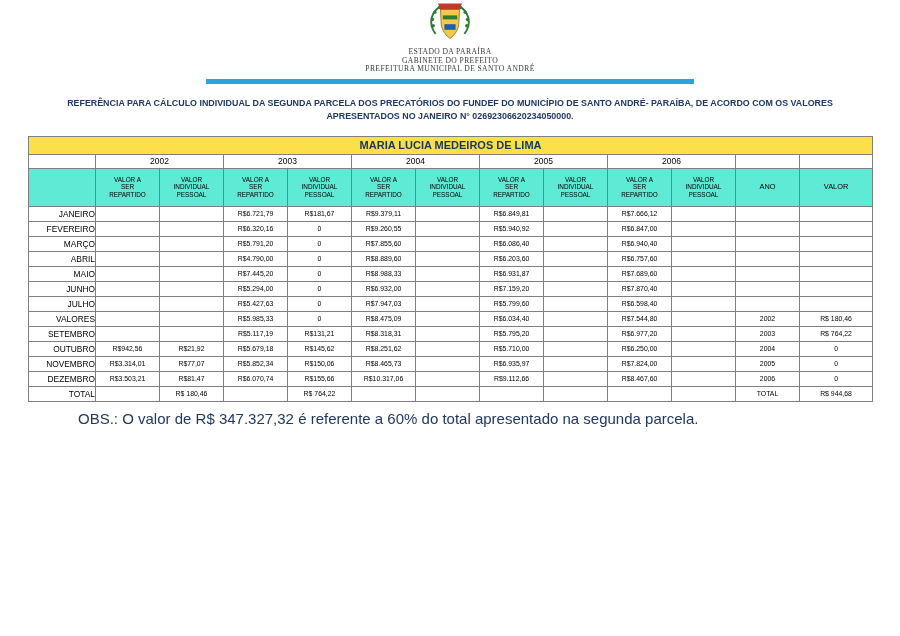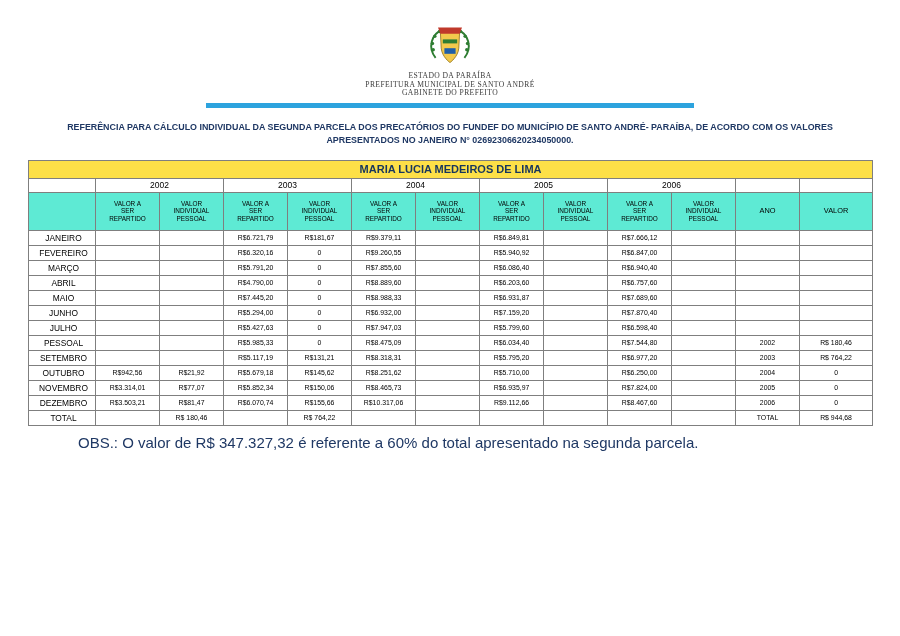--- a/index.html
+++ b/index.html
@@ -5,21 +5,21 @@
   * { margin: 0; padding: 0; box-sizing: border-box; }
   html, body { background: #ffffff; }
   body {
     width: 900px; height: 636px;
     font-family: "Liberation Sans", sans-serif;
     color: #000;
   }
   .page { position: relative; width: 900px; height: 636px; background: #ffffff; overflow: hidden; }
 
   
-  .doc-header { text-align: center; padding-top: 24px; }
+  .doc-header { text-align: center; }
   .crest { display: inline-block; line-height: 0; }
   .crest svg { width: 48px; height: 42px; }
   .org-lines {
     font-family: "Liberation Serif", serif;
     font-size: 7.6px; line-height: 8.6px;
     color: #3c3c3c; letter-spacing: 0.4px;
     margin-top: 2px;
   }
   .blue-rule { width: 488px; height: 5px; background: #2da3de; margin: 5px auto 0 auto; }
 
@@ -43,21 +43,21 @@
     height: 18px; text-align: center;
   }
   tr.year-row th { font-size: 8.5px; font-weight: normal; height: 14px; text-align: center; background: #fff; }
   tr.colhead-row th {
     font-size: 6.4px; font-weight: normal; line-height: 7.6px;
     height: 38px; text-align: center; vertical-align: middle;
     white-space: pre-line; background: #5eead4;
   }
   tr.colhead-row th.ano-head, tr.colhead-row th.valor-head { font-size: 7.4px; }
   tbody td { font-size: 6.9px; text-align: center; height: 15px; vertical-align: middle; background: #fff; }
-  tbody td.month { text-align: center; font-size: 8.4px; padding-left: 3px; }
+  tbody td.month { text-align: right; font-size: 8.4px; padding-left: 3px; }
 
   
   .obs {
     color: #1f3864; font-size: 15px;
     margin: 8px 12px 0 78px;
   }
 </style>
 </head>
 <body>
 
@@ -77,22 +77,22 @@
         <circle cx="49" cy="15" r="2.2" fill="#2e7d32"></circle>
         <circle cx="43" cy="9" r="2.2" fill="#2e7d32"></circle>
         <path d="M30 7 L42 10 L41 30 C40 41 30 48 30 48 C30 48 20 41 19 30 L18 10 Z" fill="#f2c94c" stroke="#8a6d1a" stroke-width="1"></path>
         <path d="M15 4 L45 4 L42 12 L18 12 Z" fill="#c0392b"></path>
         <rect x="21" y="19" width="18" height="5" fill="#2e7d32"></rect>
         <rect x="23" y="30" width="14" height="7" fill="#1f5fa8"></rect>
       </svg>
     </div>
     <div class="org-lines">
       <div>ESTADO DA PARAÍBA</div>
+      <div>GABINETE DO PREFEITO</div>
       <div>PREFEITURA MUNICIPAL DE SANTO ANDRÉ</div>
-      <div>GABINETE DO PREFEITO</div>
     </div>
     <div class="blue-rule"></div>
   </header>
 
   <p class="reference">REFERÊNCIA PARA CÁLCULO INDIVIDUAL DA SEGUNDA PARCELA DOS PRECATÓRIOS DO FUNDEF DO MUNICÍPIO DE SANTO ANDRÉ- PARAÍBA, DE ACORDO COM OS VALORES APRESENTADOS NO JANEIRO N° 02692306620234050000.</p>
 
   <table class="precat">
     <colgroup>
       <col style="width:67px">
       <col style="width:64px">
@@ -258,21 +258,21 @@
           <td class="val">R$7.947,03</td>
           <td class="val"></td>
           <td class="val">R$5.799,60</td>
           <td class="val"></td>
           <td class="val">R$6.598,40</td>
           <td class="val"></td>
           <td class="val"></td>
           <td class="val"></td>
         </tr>
         <tr>
-          <td class="month">PESSOAL</td>
+          <td class="month">VALORES</td>
           <td class="val"></td>
           <td class="val"></td>
           <td class="val">R$5.985,33</td>
           <td class="val">0</td>
           <td class="val">R$8.475,09</td>
           <td class="val"></td>
           <td class="val">R$6.034,40</td>
           <td class="val"></td>
           <td class="val">R$7.544,80</td>
           <td class="val"></td>

